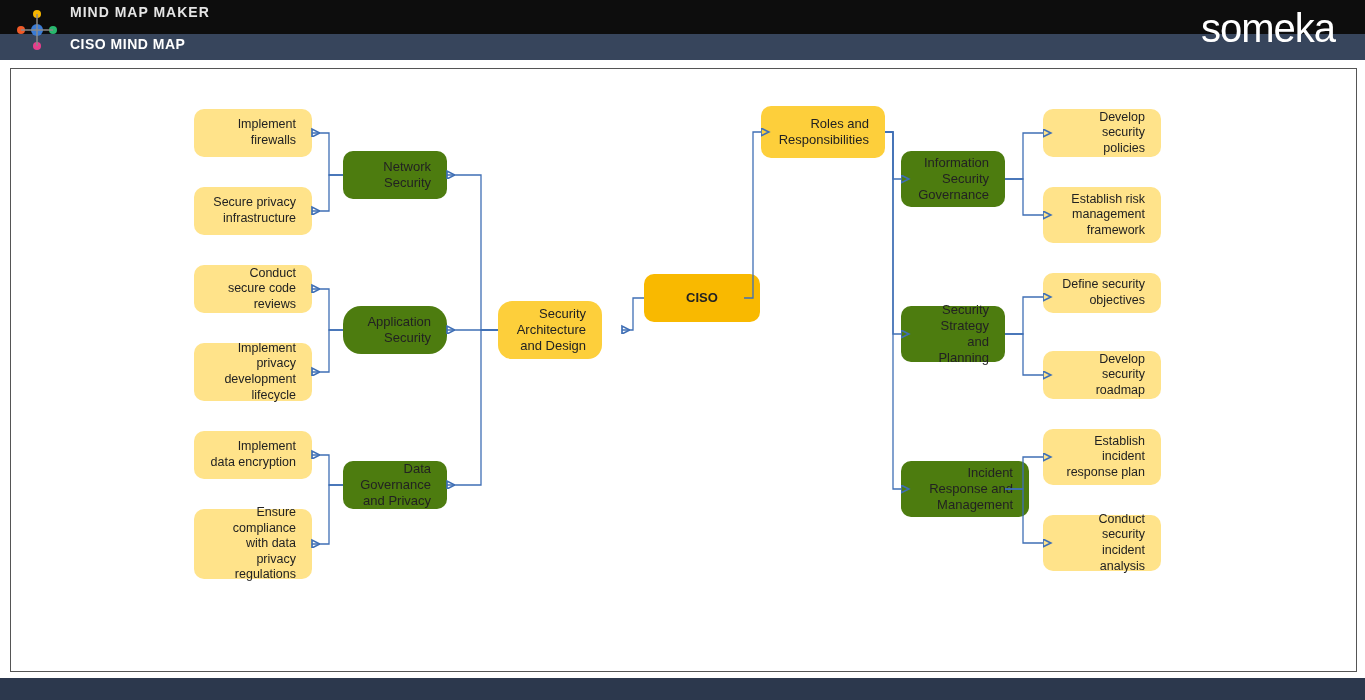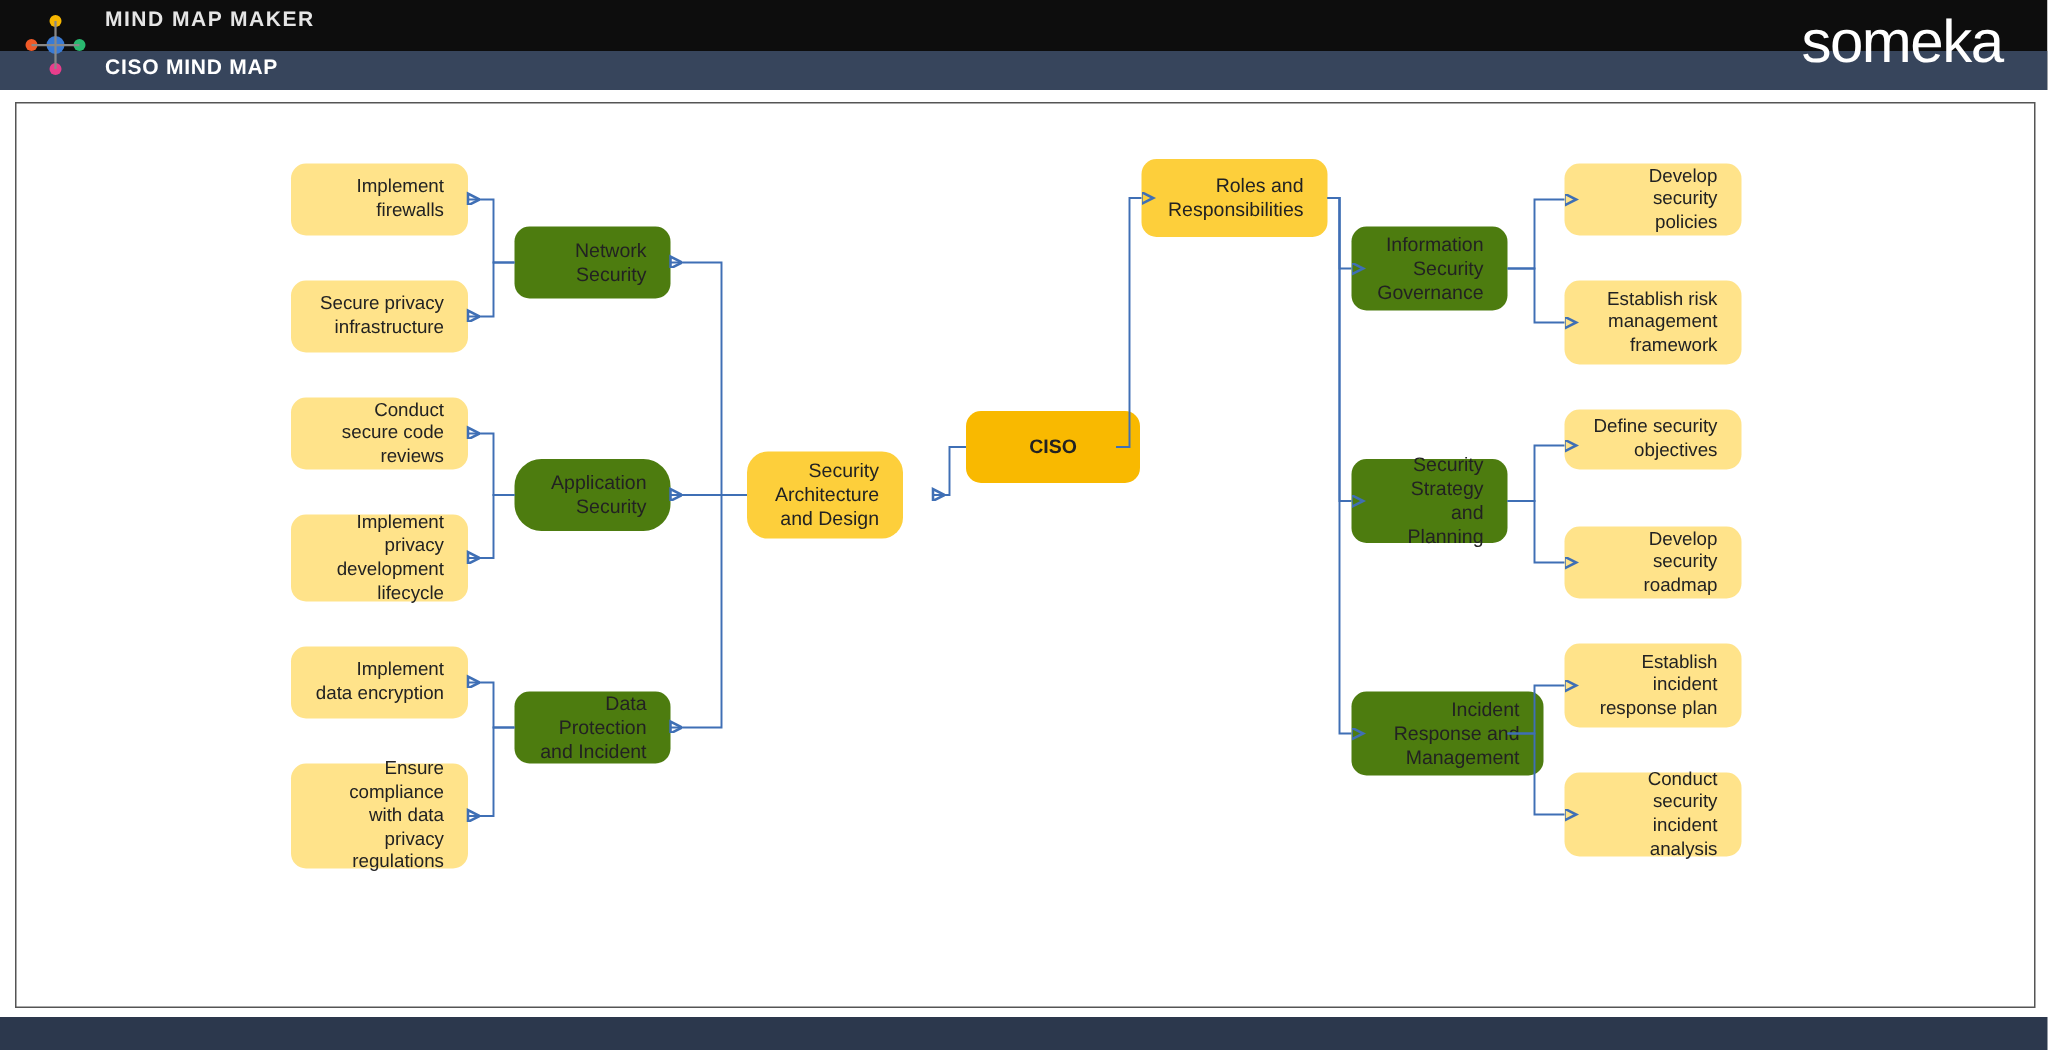--- a/index.html
+++ b/index.html
@@ -47,21 +47,21 @@
   <div class="stage">
 
     <div class="node n-root" style="left:633px;top:205px;width:116px;height:48px;">CISO</div>
 
     <div class="node n-cat" style="left:487px;top:232px;width:104px;height:58px;border-radius:14px;">Security Architecture and Design</div>
 
     <div class="node n-cat" style="left:750px;top:37px;width:124px;height:52px;">Roles and Responsibilities</div>
 
     <div class="node n-sub" style="left:332px;top:82px;width:104px;height:48px;">Network Security</div>
     <div class="node n-sub" style="left:332px;top:237px;width:104px;height:48px;border-radius:18px;">Application Security</div>
-    <div class="node n-sub" style="left:332px;top:392px;width:104px;height:48px;">Data Protection and Incident</div>
+    <div class="node n-sub" style="left:332px;top:392px;width:104px;height:48px;">Data Governance and Privacy</div>
 
     <div class="node n-sub" style="left:890px;top:82px;width:104px;height:56px;">Information Security Governance</div>
     <div class="node n-sub" style="left:890px;top:237px;width:104px;height:56px;">Security Strategy and Planning</div>
     <div class="node n-sub" style="left:890px;top:392px;width:128px;height:56px;">Incident Response and Management</div>
 
     <div class="node n-leaf" style="left:183px;top:40px;width:118px;height:48px;">Implement firewalls</div>
     <div class="node n-leaf" style="left:183px;top:118px;width:118px;height:48px;">Secure privacy infrastructure</div>
     <div class="node n-leaf" style="left:183px;top:196px;width:118px;height:48px;">Conduct secure code reviews</div>
     <div class="node n-leaf" style="left:183px;top:274px;width:118px;height:58px;">Implement privacy development lifecycle</div>
     <div class="node n-leaf" style="left:183px;top:362px;width:118px;height:48px;">Implement data encryption</div>

